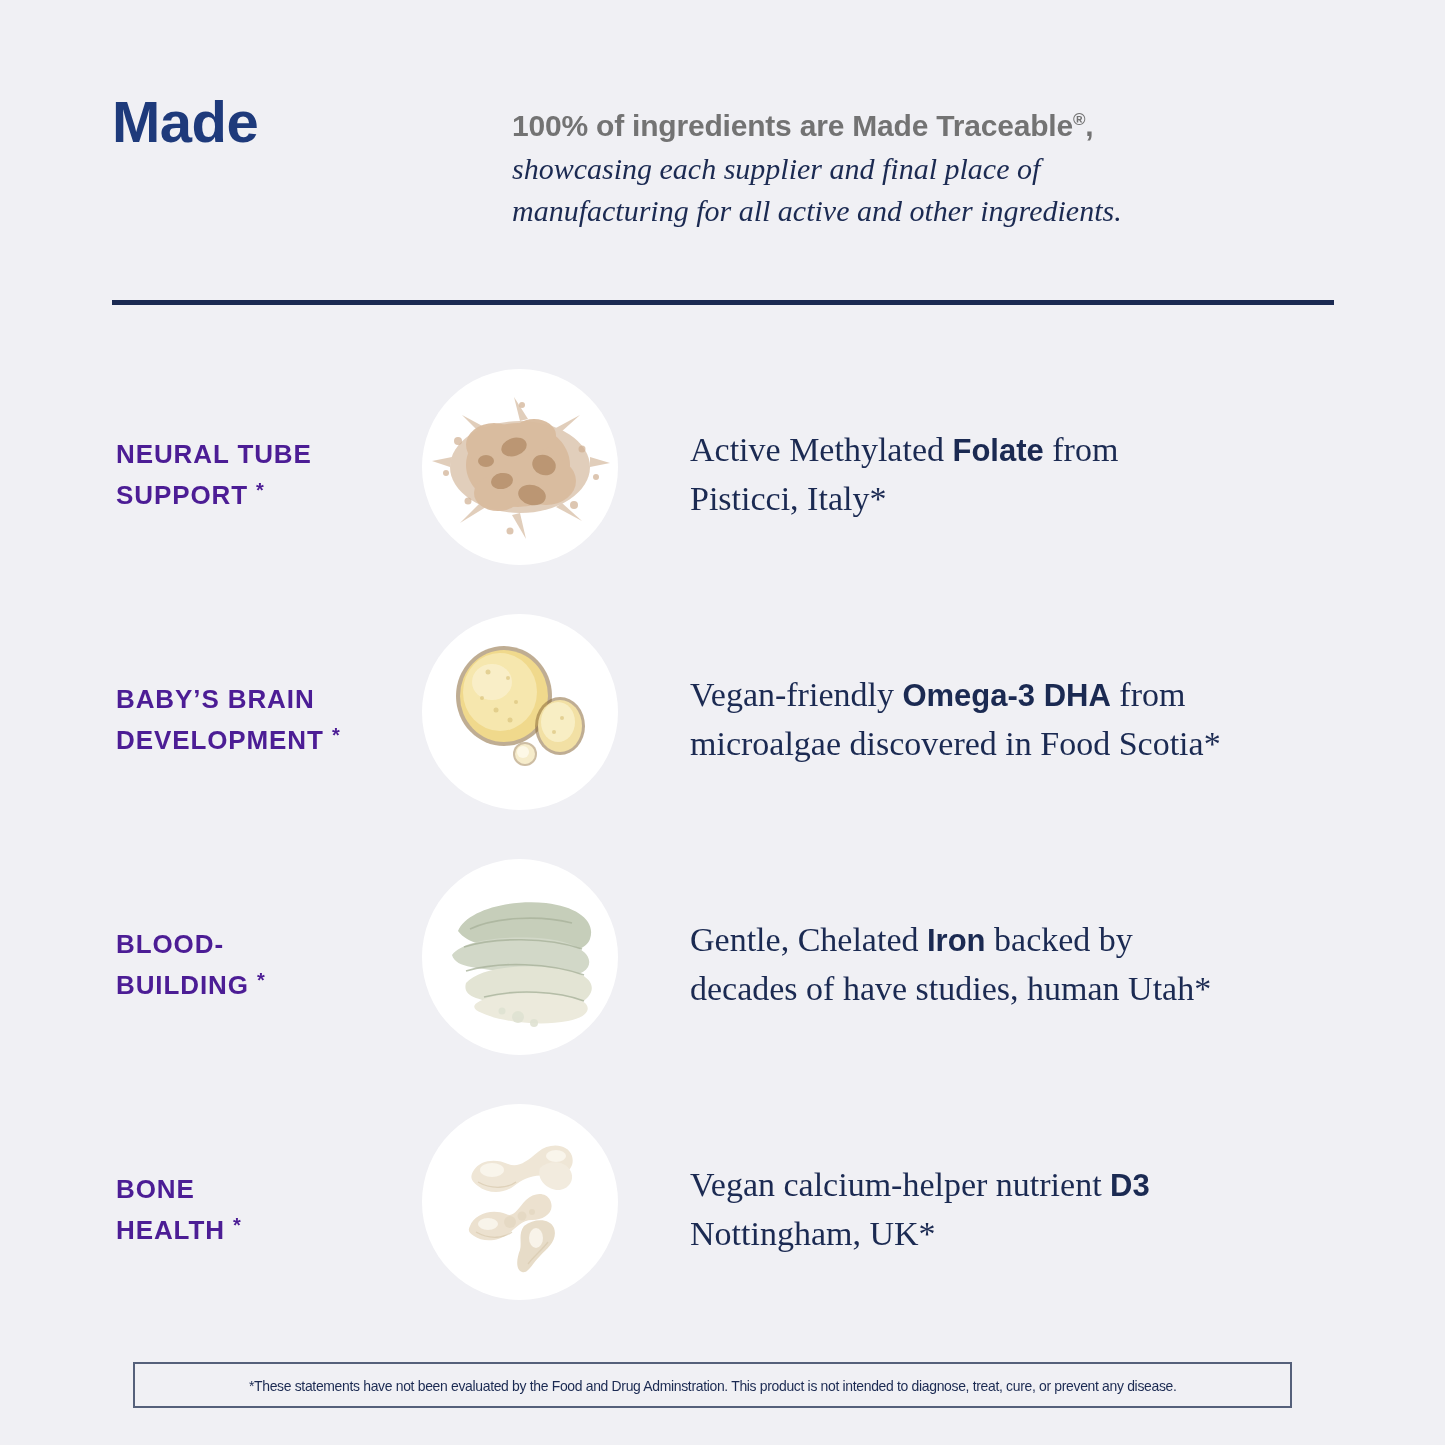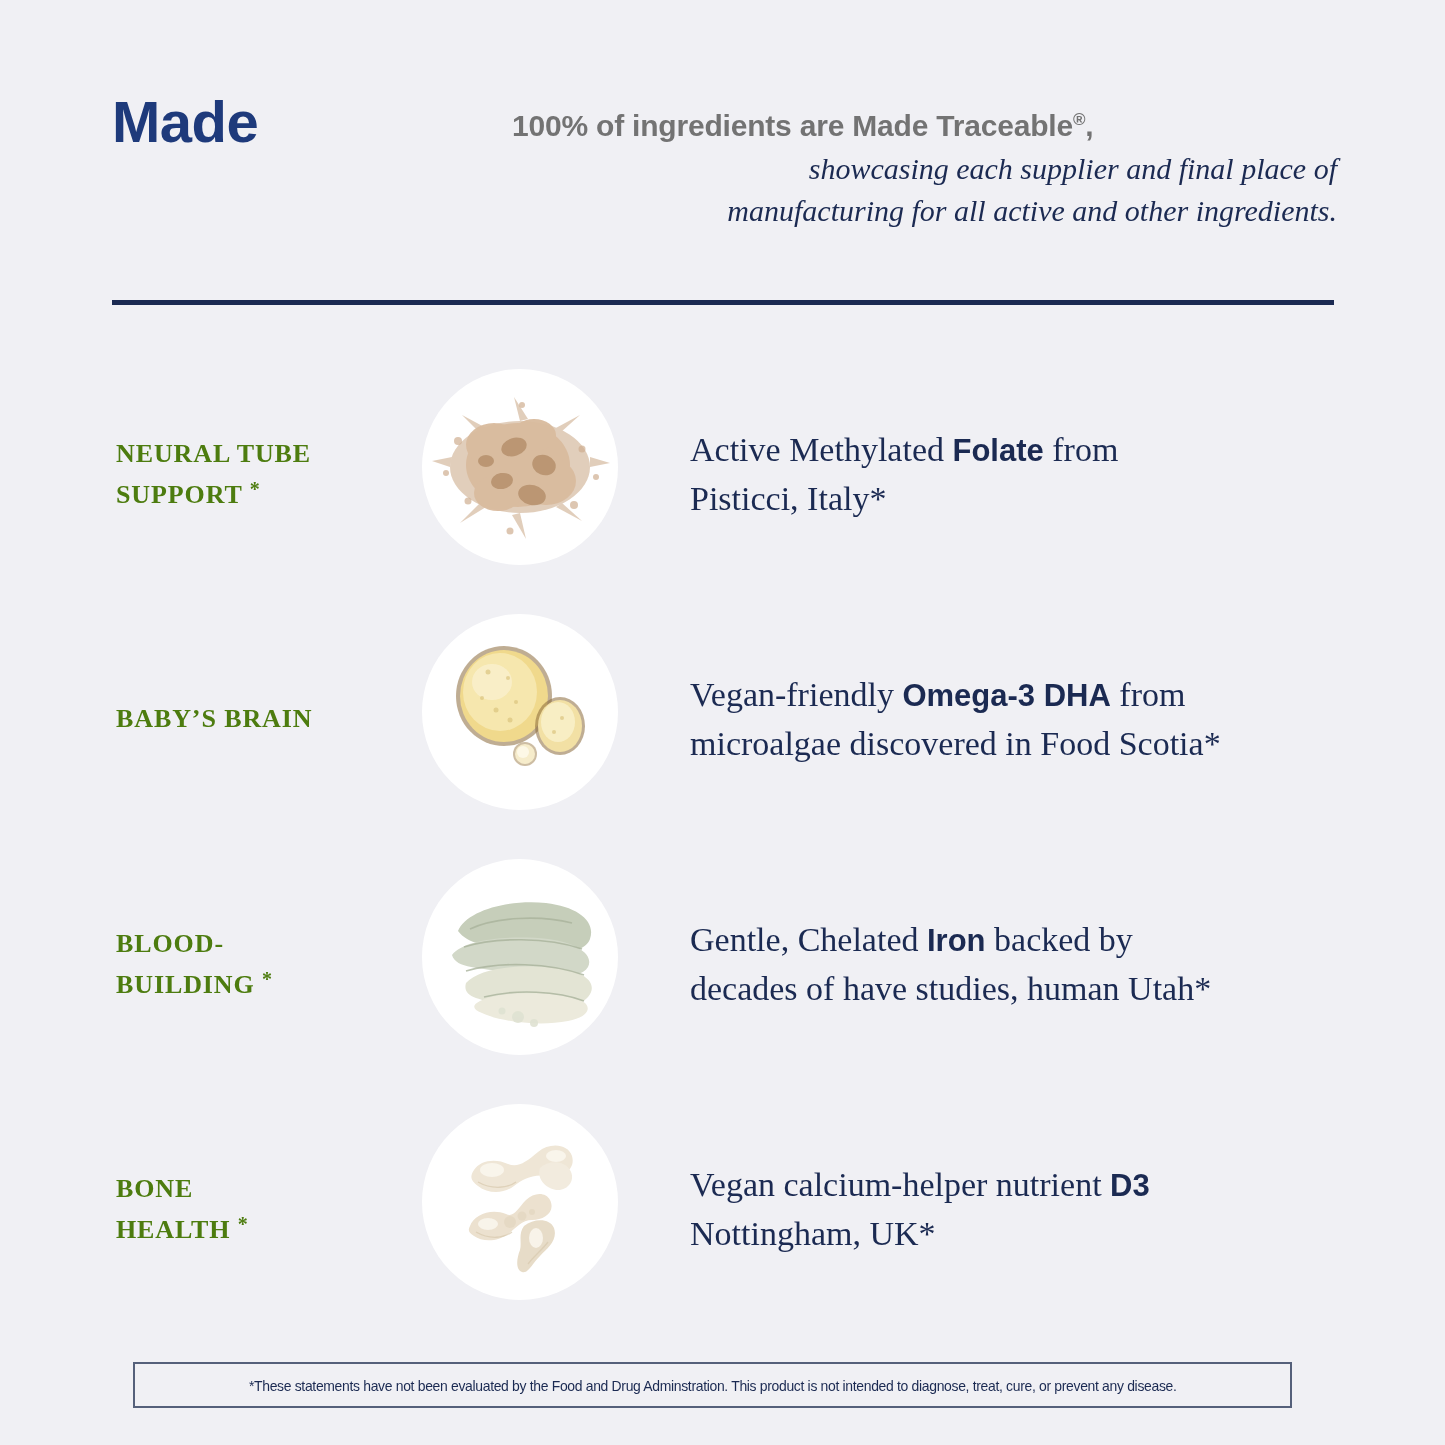--- a/index.html
+++ b/index.html
@@ -66,21 +66,20 @@
     font-size: 17px;
     vertical-align: 11px;
   }
   .headline-italic {
     color: #1b2a52;
     font-family: "Liberation Serif", serif;
     font-style: italic;
     font-size: 30px;
     line-height: 1.42;
     margin-top: 2px;
-    text-align: right;
   }
   .headline-italic .l {
     display: block;
     white-space: nowrap;
   }
 
   
   .divider {
     position: absolute;
     left: 112px;
@@ -100,22 +99,22 @@
   .row {
     position: relative;
     height: 245px;
     display: flex;
     align-items: center;
   }
   .row-label {
     position: absolute;
     left: 116px;
     width: 300px;
-    color: #4d7c0f;
-    font-family: Liberation Serif, serif;
+    color: #4c1d95;
+    font-family: Liberation Sans, sans-serif;
     font-weight: bold;
     font-size: 26px;
     line-height: 1.55;
     letter-spacing: 0.9px;
   }
   .row-label .l {
     display: block;
     white-space: nowrap;
   }
   .row-label .star {
@@ -253,20 +252,21 @@
       </div>
       <div class="row-desc">
         <span class="l"><span>Active Methylated </span><span class="bold">Folate</span><span class="ital"> from</span></span>
         <span class="l ital">Pisticci, Italy*</span>
       </div>
     </div>
 
     <div class="row">
       <div class="row-label">
         <span class="l">BABY’S BRAIN</span>
+        <span class="l"><span>DEVELOPMENT</span> <span class="star">*</span></span>
       </div>
       <div class="thumb">
         <svg viewBox="0 0 196 196">
           <ellipse cx="82" cy="82" rx="48" ry="50" fill="#8a6a3a" opacity="0.55"></ellipse>
           <ellipse cx="82" cy="82" rx="44" ry="46" fill="#f0d98c"></ellipse>
           <ellipse cx="78" cy="78" rx="37" ry="39" fill="#f6e7ae"></ellipse>
           <ellipse cx="70" cy="68" rx="20" ry="18" fill="#faf0cd" opacity="0.8"></ellipse>
           <ellipse cx="138" cy="112" rx="25" ry="29" fill="#8a6a3a" opacity="0.55"></ellipse>
           <ellipse cx="138" cy="112" rx="22" ry="26" fill="#f2e0a4"></ellipse>
           <ellipse cx="136" cy="108" rx="17" ry="20" fill="#f8eec4"></ellipse>

